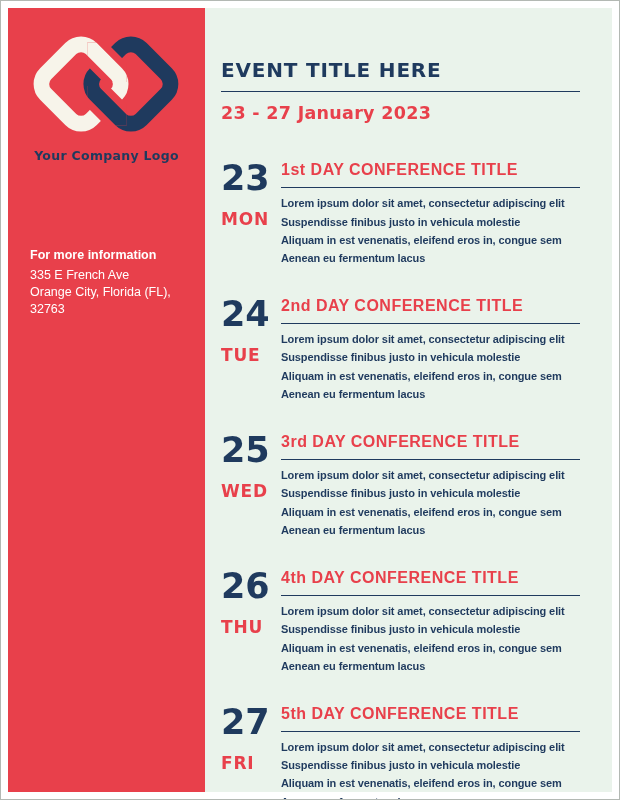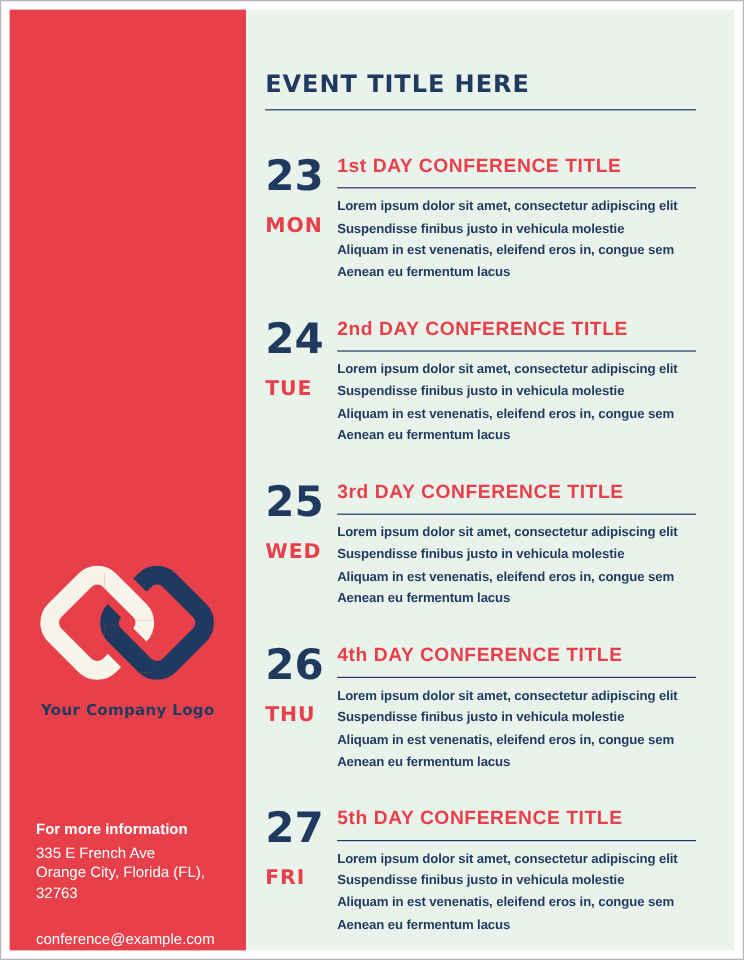--- a/index.html
+++ b/index.html
@@ -23,21 +23,20 @@
     height:784px;
   }
   
   .sidebar{
     width:197px;
     flex:0 0 197px;
     background:var(--red);
     color:#ffffff;
     display:flex;
     flex-direction:column;
-    justify-content:flex-end;
   }
   .logo-block{
     margin-top:22px;
     text-align:center;
   }
   .logo-caption{
     margin-top:6px;
     color:var(--navy);
     font-weight:bold;
     font-size:12.5px;
@@ -168,30 +167,30 @@
       </svg>
       <div class="logo-caption">Your Company Logo</div>
     </div>
 
     <div class="contact-block">
       <div class="info-label">For more information</div>
       <div class="address">
         <div>335 E French Ave</div>
         <div>Orange City, Florida (FL), 32763</div>
       </div>
-      <a class="email">conference@example.com</a>
     </div>
 
   </aside>
 
   <main class="main">
 
     <header>
       <h1 class="event-title">EVENT TITLE HERE</h1>
       <hr class="header-divider">
+      <div class="date-range">23 - 27 January 2023</div>
     </header>
 
     <div class="days">
 
       <section class="day">
         <div class="day-left">
           <div class="day-num">23</div>
           <div class="day-wd">MON</div>
         </div>
         <div class="day-right">

